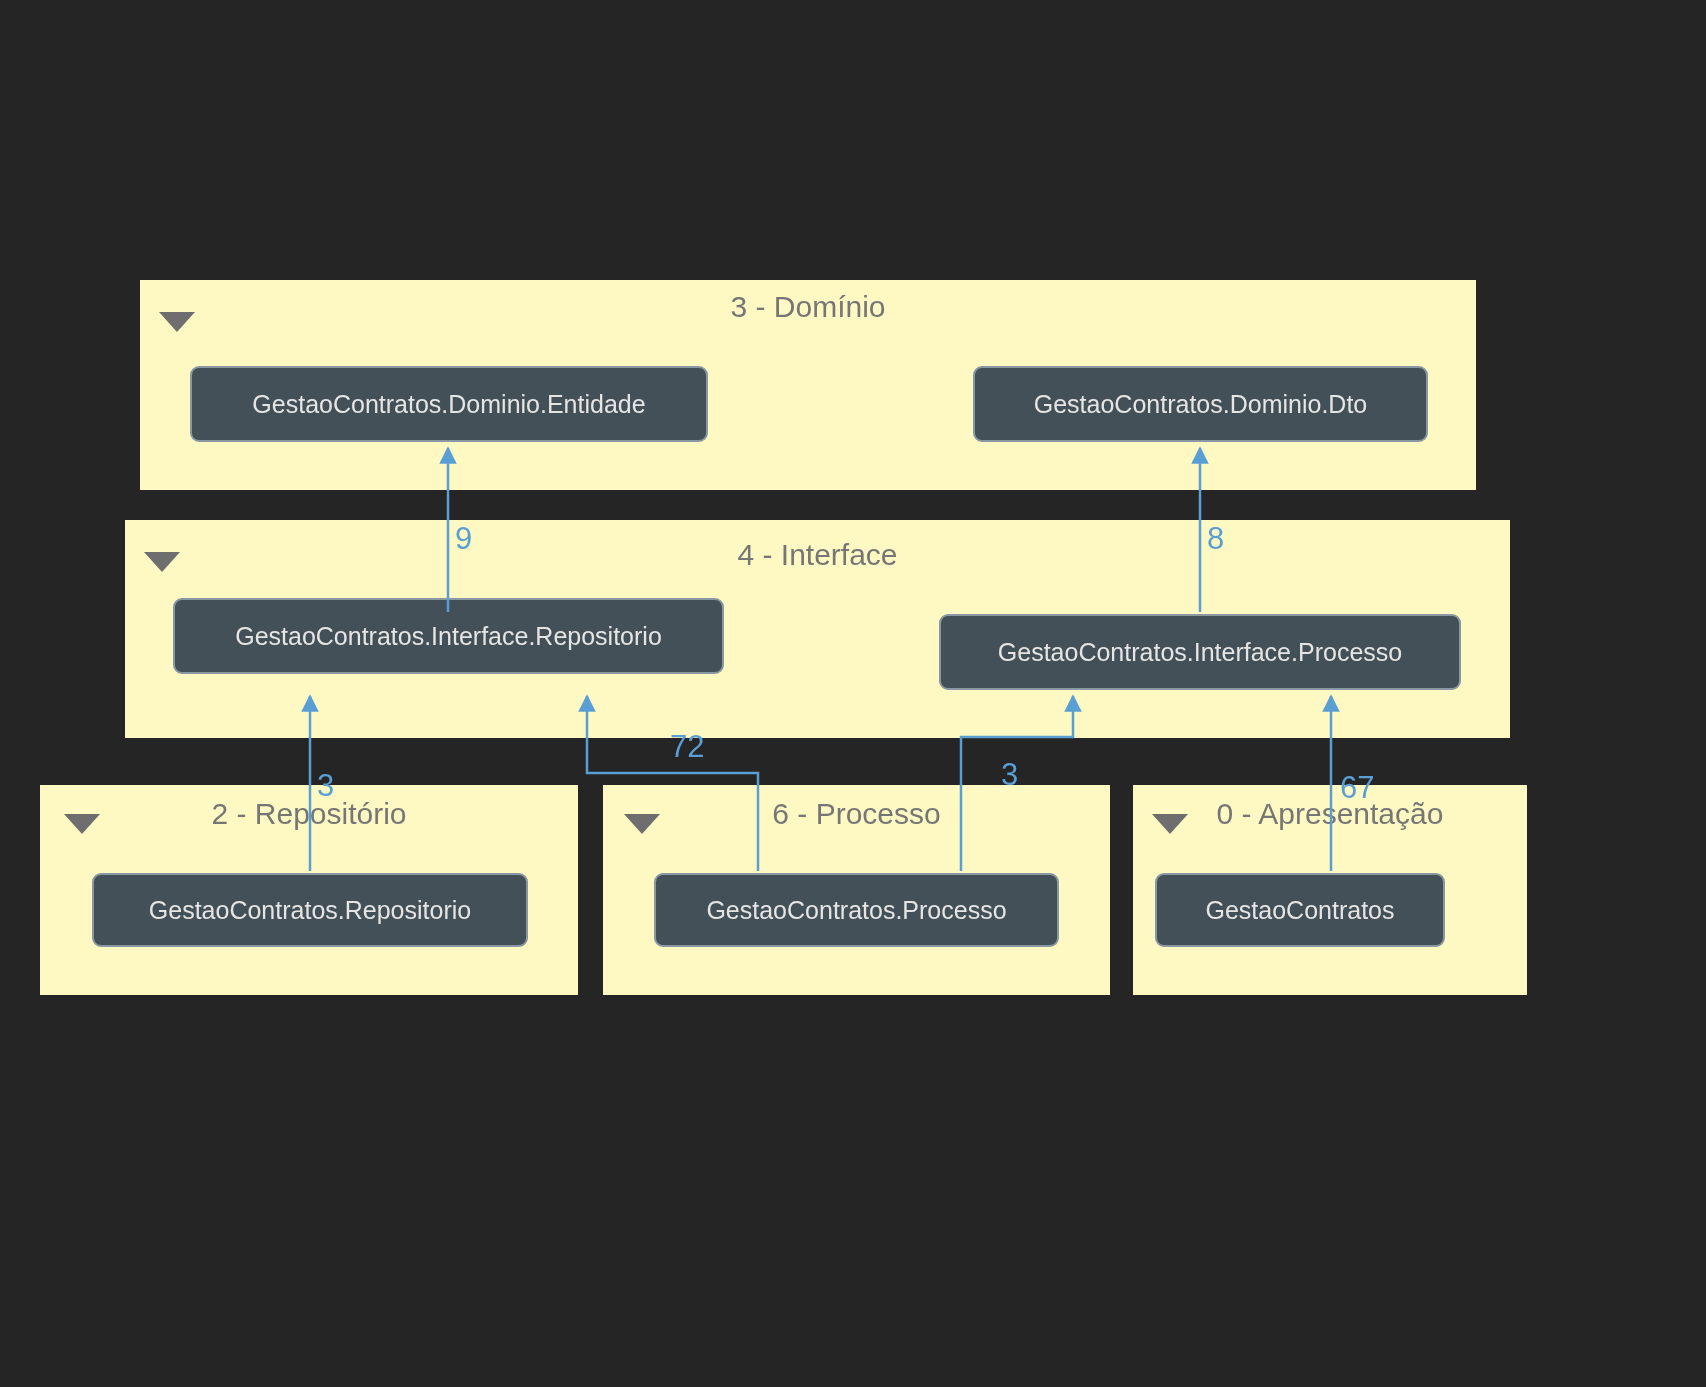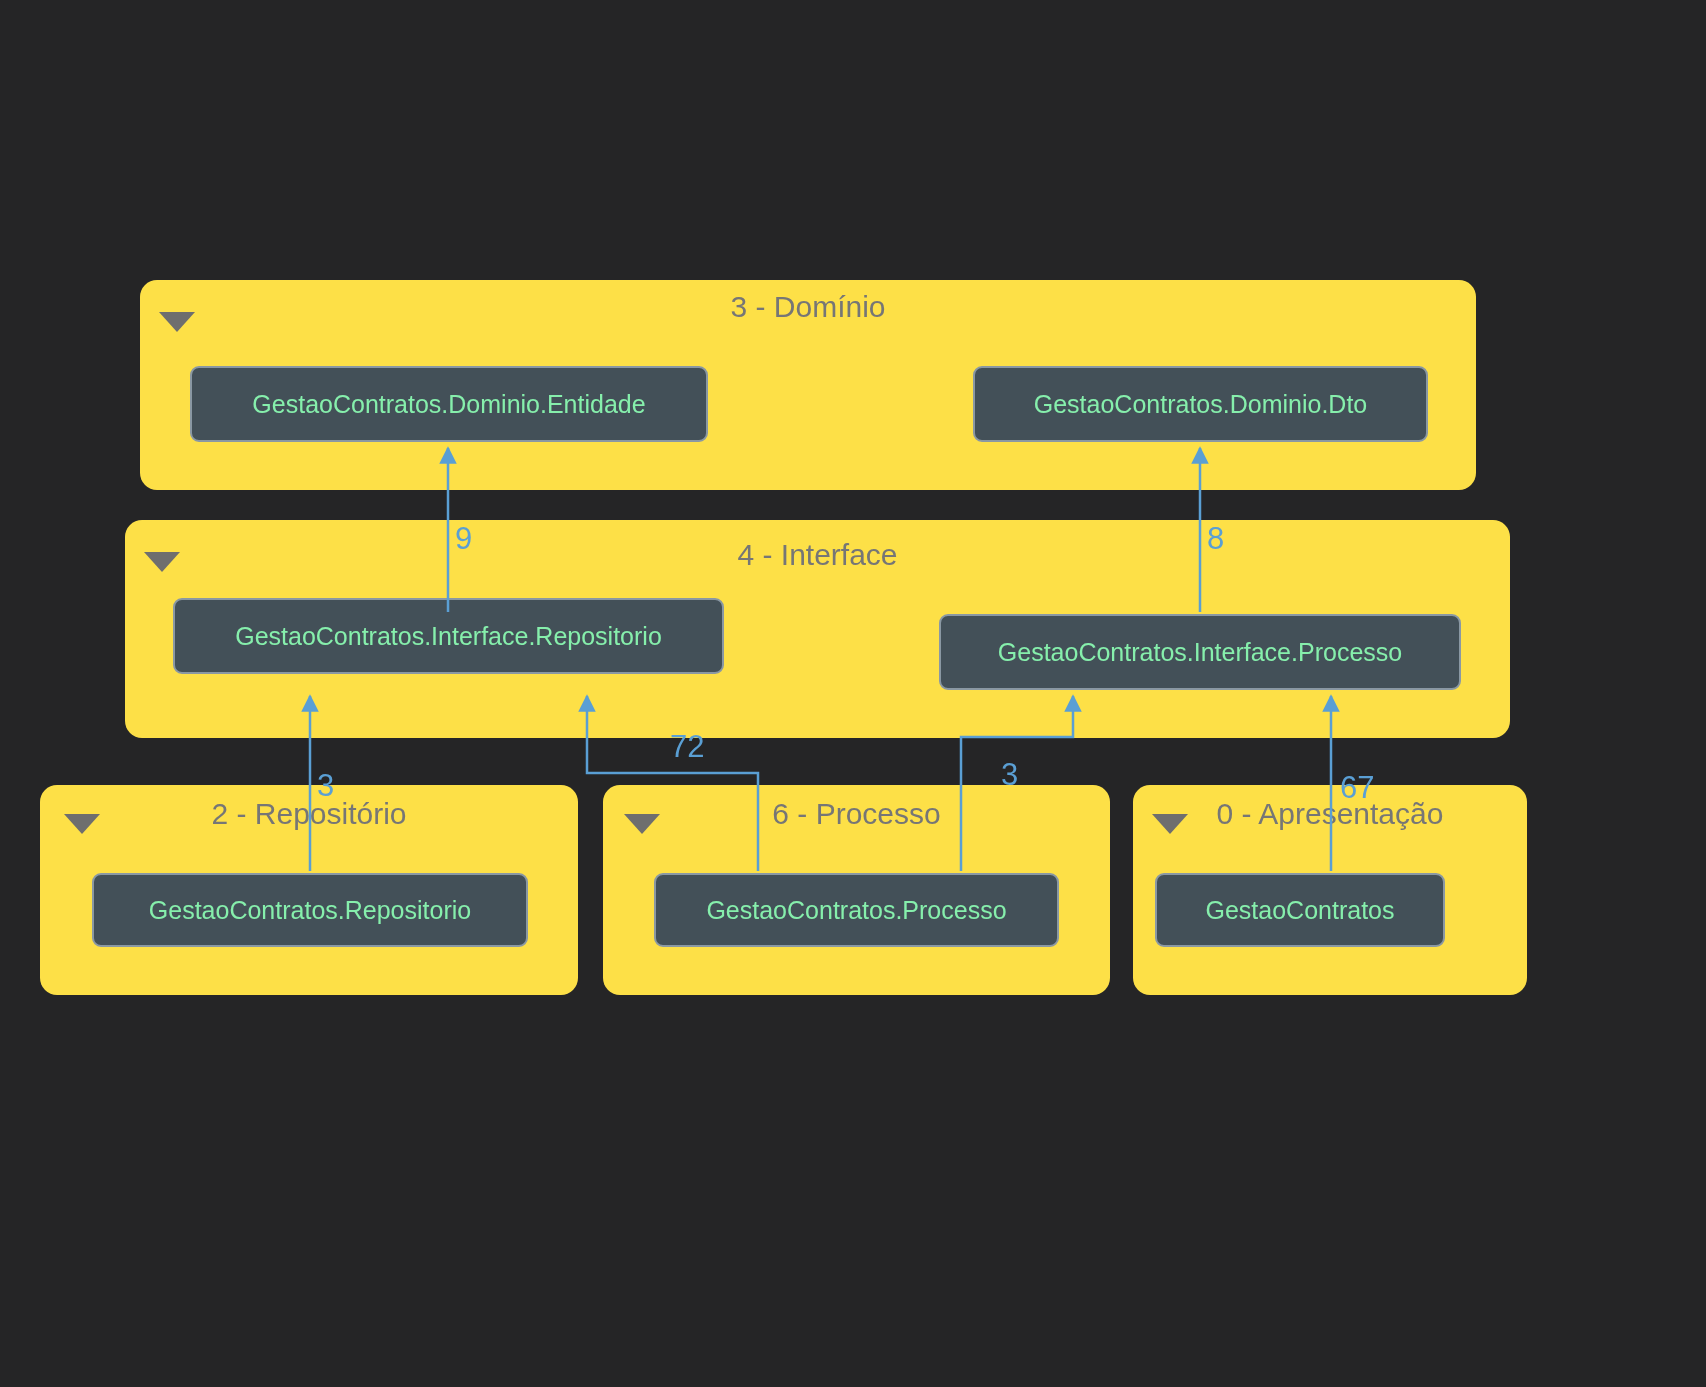--- a/index.html
+++ b/index.html
@@ -12,23 +12,22 @@
   }
   #canvas {
     position: relative;
     width: 1706px;
     height: 1387px;
     background: #252526;
     overflow: hidden;
   }
   .group {
     position: absolute;
-    background: #fde047;
+    background: #fef9c3;
     box-sizing: border-box;
-    border-radius: 17px;
   }
   .group-title {
     position: absolute;
     left: 0;
     right: 0;
     text-align: center;
     color: #767676;
     font-size: 30px;
     white-space: nowrap;
     pointer-events: none;
@@ -40,21 +39,21 @@
     border-left: 18px solid transparent;
     border-right: 18px solid transparent;
     border-top: 20px solid #6e6e6e;
   }
   .node {
     position: absolute;
     box-sizing: border-box;
     background: #435058;
     border: 2px solid #8a98a3;
     border-radius: 9px;
-    color: #86efac;
+    color: #e5e5e5;
     font-size: 25px;
     display: flex;
     align-items: center;
     justify-content: center;
     white-space: nowrap;
     letter-spacing: 0px;
   }
   #edge-layer {
     position: absolute;
     left: 0;

